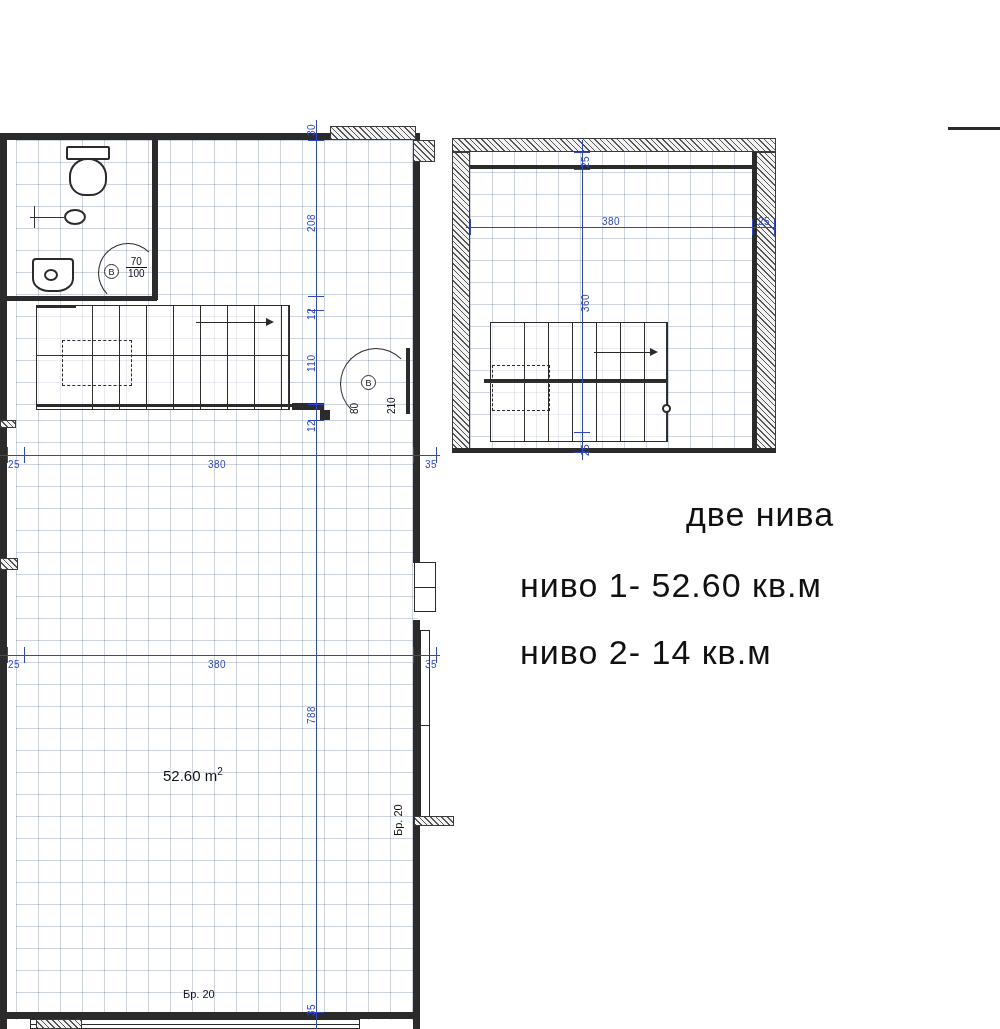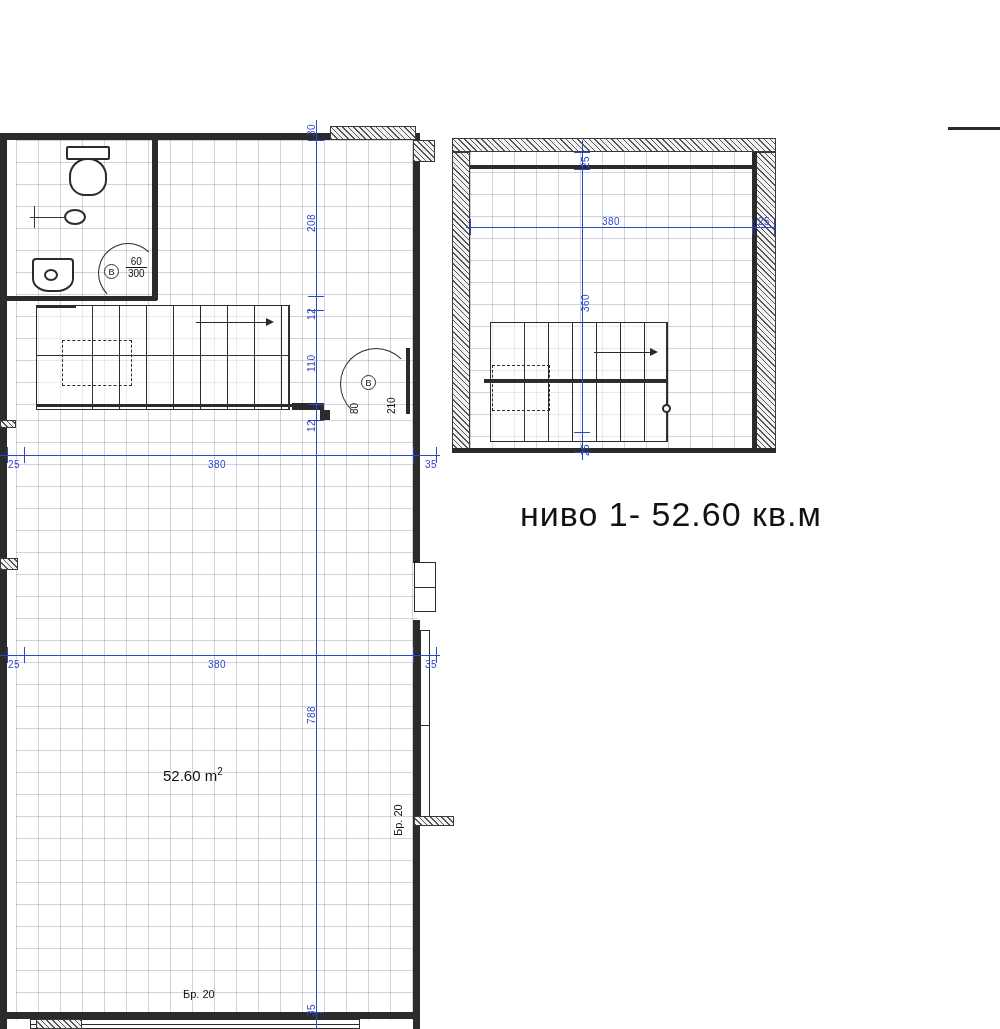--- a/index.html
+++ b/index.html
@@ -263,22 +263,22 @@
     <div class="sink" style="left:64px; top:209px; width:22px; height:16px;"></div>
     <div class="thin h" style="left:30px; top:217px; width:34px;"></div>
     <div class="thin v" style="left:34px; top:206px; height:22px;"></div>
     <div class="basin" style="left:32px; top:258px; width:42px; height:34px;"></div>
     <div class="sink" style="left:44px; top:269px; width:14px; height:12px;"></div>
 
     <div class="door-arc" style="left:98px; top:243px; width:58px; height:58px; border-width:1px; border-color:#2b2b2b transparent transparent #2b2b2b;"></div>
     <div class="door-leaf" style="left:152px; top:243px; width:4px; height:56px;"></div>
     <div class="door-tag" style="left:104px; top:264px;">B</div>
     <div class="door-dim" style="left:126px; top:256px;">
-      <div class="top">60</div>
-      <div class="bot">300</div>
+      <div class="top">70</div>
+      <div class="bot">100</div>
     </div>
 
     <div class="stair-box" style="left:36px; top:305px; width:254px; height:105px;"></div>
     <div class="stair-treads" style="left:92px; top:306px; width:197px; height:103px;"></div>
     <div class="thin h" style="left:36px; top:355px; width:254px;"></div>
     <div class="dashed-box" style="left:62px; top:340px; width:70px; height:46px;"></div>
     <div class="rail" style="left:36px; top:404px; width:256px;"></div>
     <div class="rail" style="left:36px; top:305px; width:40px; height:3px;"></div>
     <div class="arrowline" style="left:196px; top:322px; width:72px;"></div>
     <div class="arrowhead" style="left:266px; top:318px;"></div>
@@ -376,16 +376,18 @@
     <div class="dimline v" style="left:470px; top:219px; height:16px;"></div>
     <div class="dimline v" style="left:752px; top:219px; height:16px;"></div>
     <div class="dimline v" style="left:774px; top:219px; height:16px;"></div>
     <div class="dimtext" style="left:602px; top:216px;">380</div>
     <div class="dimtext" style="left:758px; top:216px;">25</div>
 
     <div class="wall" style="left:948px; top:127px; width:52px; height:3px;"></div>
   </div>
 
   <div id="notes">
+    <div class="title">две нива</div>
     <div class="line">ниво 1- 52.60 кв.м</div>
+    <div class="line">ниво 2- 14 кв.м</div>
   </div>
 
 </div>
 
 </body></html>

